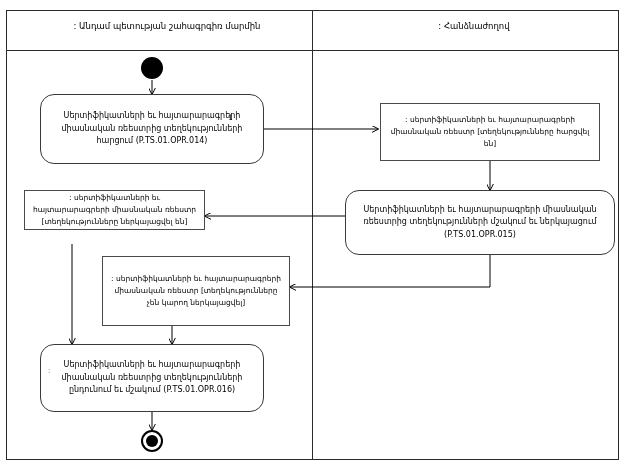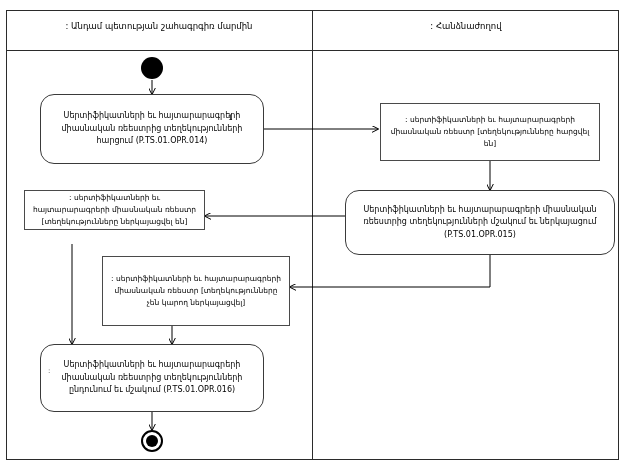--- a/index.html
+++ b/index.html
@@ -47,20 +47,21 @@
   .lane-title {
     position: absolute;
     top: 18px;
     height: 16px;
     line-height: 16px;
     text-align: center;
     font-size: 8.5px;
     color: #000000;
     white-space: nowrap;
     overflow: hidden;
+    padding-left: 8px;
   }
   .lane-title.left  { left: 6px;   width: 306px; }
   .lane-title.right { left: 313px; width: 306px; }
 
   
   .activity {
     position: absolute;
     box-sizing: border-box;
     border: 1px solid #3a3a3a;
     border-radius: 14px;

